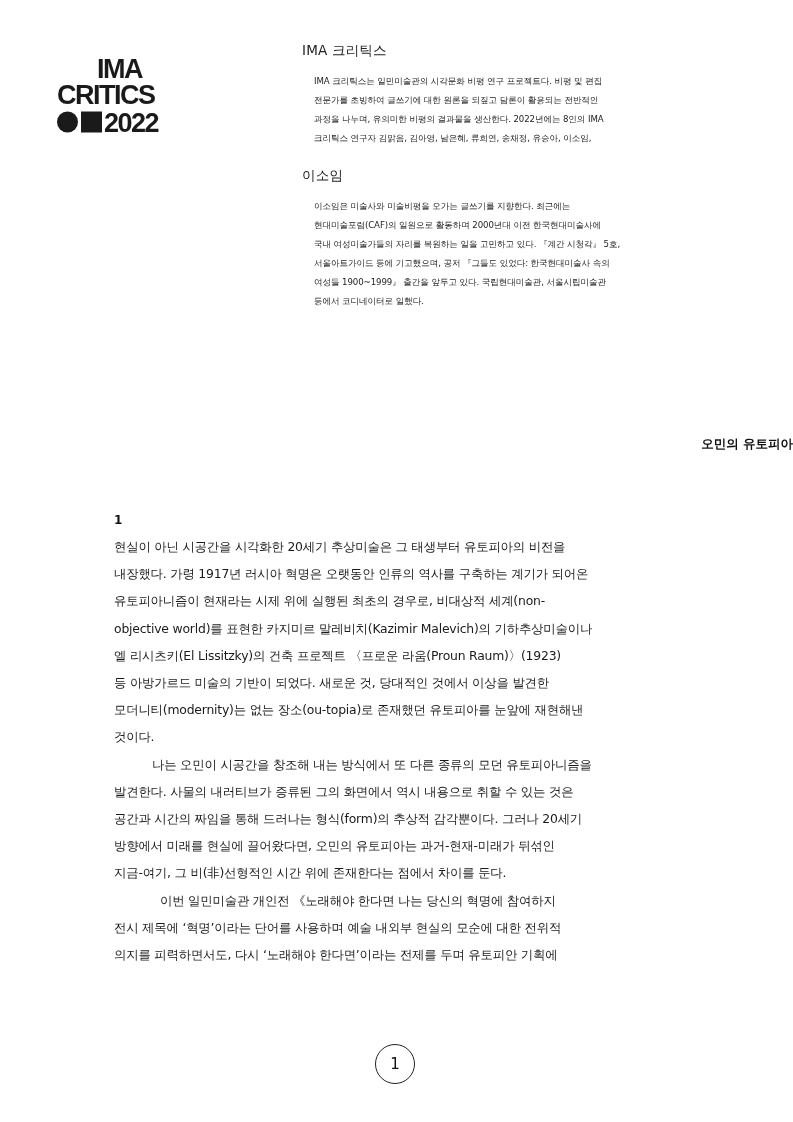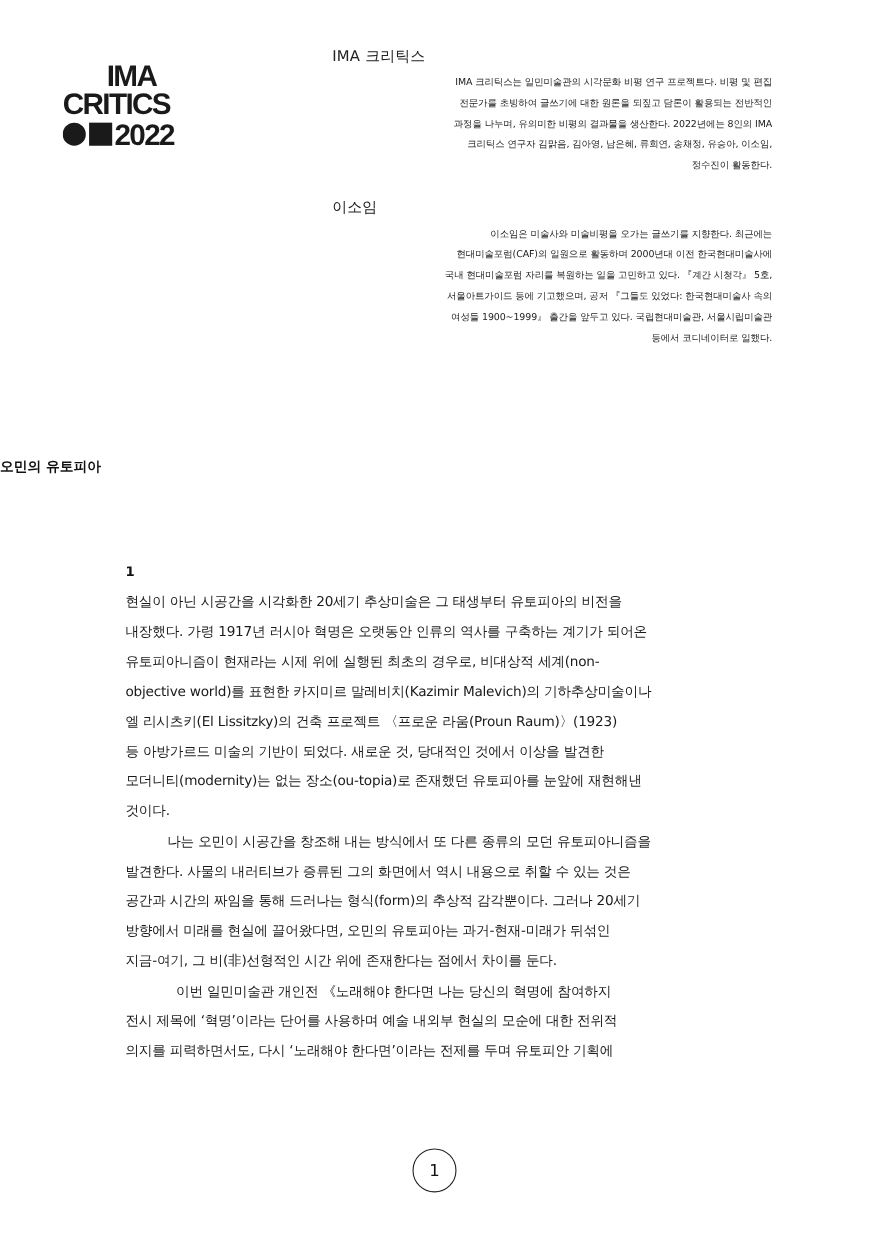--- a/index.html
+++ b/index.html
@@ -13,27 +13,26 @@
   }
   .logo svg { display: block; }
   .intro {
     position: absolute; left: 302px; top: 42px; width: 400px;
   }
   .intro h2 {
     margin: 0 0 6px 0; font-size: 13.5px; font-weight: normal; color: #222;
     letter-spacing: 0.2px;
   }
   .intro p {
-    margin: 0; font-size: 8.6px; line-height: 19px; color: #222;
+    margin: 12px; font-size: 8.6px; line-height: 19px; color: #222;
     letter-spacing: -0.1px;
-    text-align: right;
   }
   .bio { margin-top: 19px; }
   .title {
-    position: absolute; left: 0; width: 793px; top: 408px; text-align: left;
+    position: absolute; left: 0; width: 793px; top: 428px; text-align: right;
     font-size: 12.5px; font-weight: bold; color: #111;
   }
   .body {
     position: absolute; left: 114px; top: 511px; width: 590px;
   }
   .sec-num {
     font-size: 12px; font-weight: bold; margin: 0; line-height: 18px; color: #111;
   }
   .body p {
     margin: 0; font-size: 12.4px; line-height: 27.2px; color: #1a1a1a;
@@ -63,29 +62,28 @@
 </div>
 
 <div class="intro">
   <section>
     <h2>IMA 크리틱스</h2>
     <p>
       <span class="line">IMA 크리틱스는 일민미술관의 시각문화 비평 연구 프로젝트다. 비평 및 편집</span>
       <span class="line">전문가를 초빙하여 글쓰기에 대한 원론을 되짚고 담론이 활용되는 전반적인</span>
       <span class="line">과정을 나누며, 유의미한 비평의 결과물을 생산한다. 2022년에는 8인의 IMA</span>
       <span class="line">크리틱스 연구자 김맑음, 김아영, 남은혜, 류희연, 송채정, 유승아, 이소임,</span>
-      <span class="line">정수진이 활동한다.</span>
     </p>
   </section>
   <section class="bio">
     <h2>이소임</h2>
     <p>
       <span class="line">이소임은 미술사와 미술비평을 오가는 글쓰기를 지향한다. 최근에는</span>
       <span class="line">현대미술포럼(CAF)의 일원으로 활동하며 2000년대 이전 한국현대미술사에</span>
-      <span class="line">국내 현대미술포럼 자리를 복원하는 일을 고민하고 있다. 『계간 시청각』 5호,</span>
+      <span class="line">국내 여성미술가들의 자리를 복원하는 일을 고민하고 있다. 『계간 시청각』 5호,</span>
       <span class="line">서울아트가이드 등에 기고했으며, 공저 『그들도 있었다: 한국현대미술사 속의</span>
       <span class="line">여성들 1900~1999』 출간을 앞두고 있다. 국립현대미술관, 서울시립미술관</span>
       <span class="line">등에서 코디네이터로 일했다.</span>
     </p>
   </section>
 </div>
 
 <h1 class="title">오민의 유토피아</h1>
 
 <article class="body">

